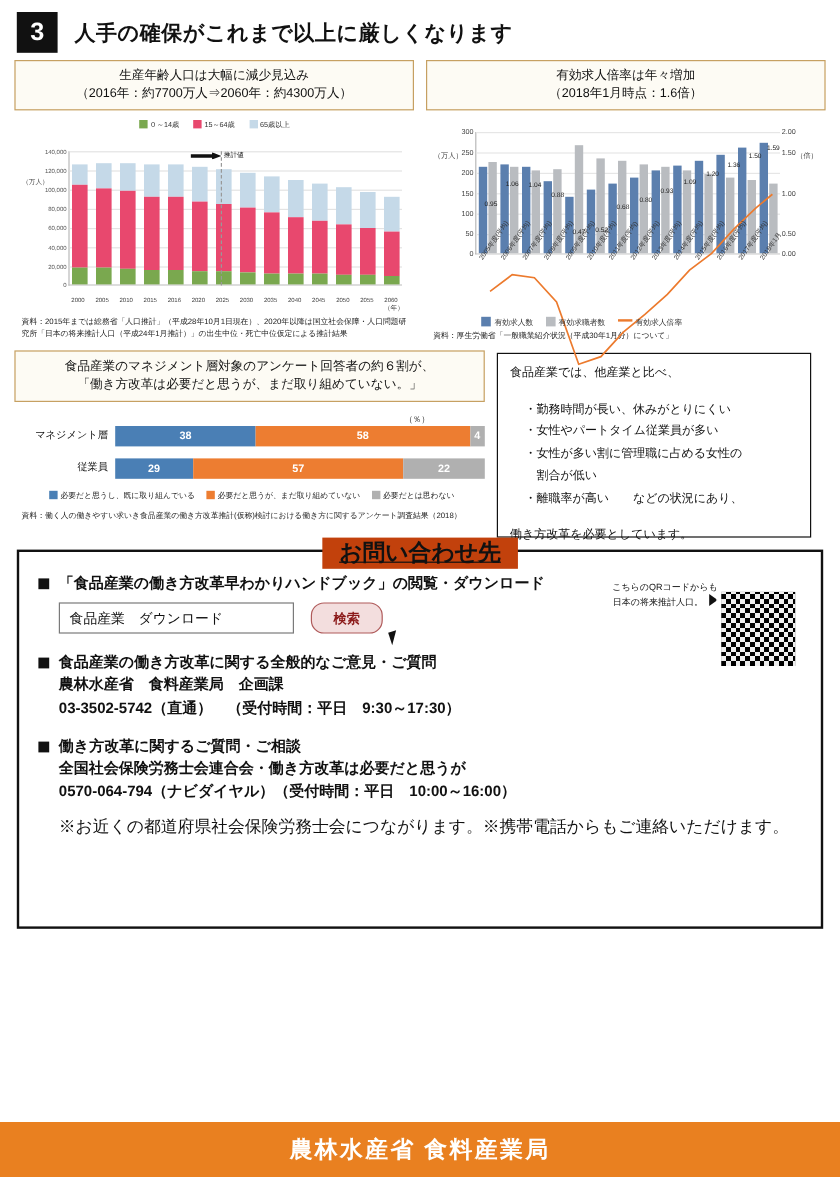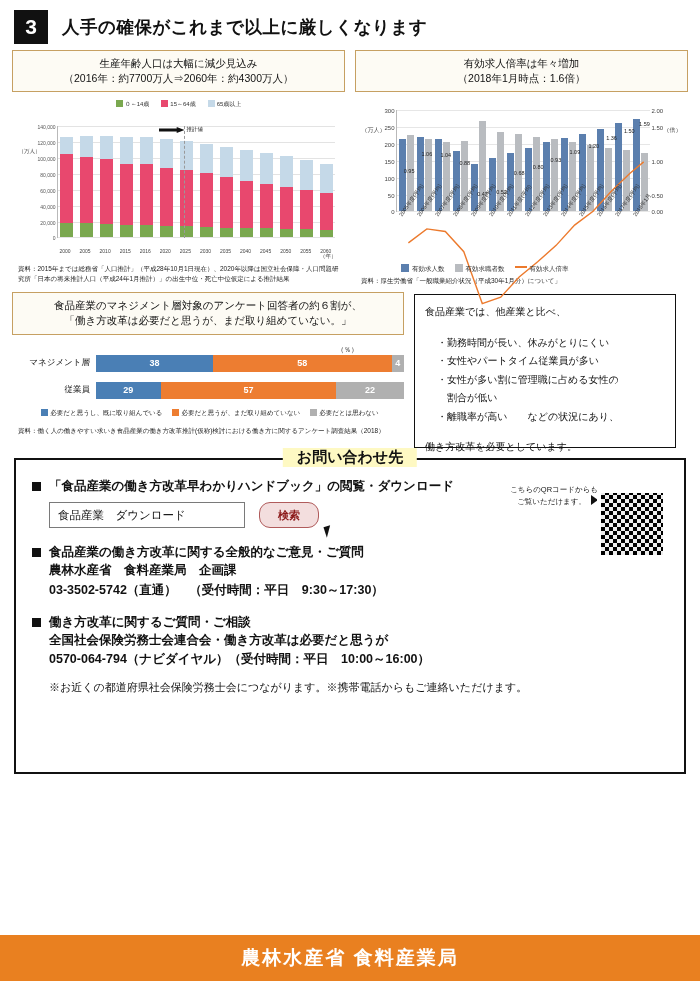--- a/index.html
+++ b/index.html
@@ -186,21 +186,21 @@
     padding: 0 6px;
   }
 
   
   .mid-row {
     display:flex;
     padding: 6px 12px 0 12px;
     gap: 10px;
   }
   .mid-left { width: 392px; }
-  .mid-right { width: 262px; }
+  .mid-right { width: 262px; font-family: Liberation Mono, monospace; }
 
   .hbar-chart { margin-top: 10px; padding-left: 4px; }
   .hbar-unit { text-align: right; font-size: 7px; color: #333; padding-right: 46px; }
   .hbar-row { display:flex; align-items:center; margin-bottom: 10px; }
   .hbar-label { width: 74px; text-align: right; padding-right: 6px; font-size: 8.5px; color: #111; }
   .hbar-track { flex: 1; display: flex; height: 17px; }
   .hseg { display:flex; align-items:center; justify-content:center; color:#fff; font-size: 9px; font-weight: bold; }
   .hseg.s1 { background: #4a7fb5; }
   .hseg.s2 { background: #ed7d31; }
   .hseg.s3 { background: #b0b0b0; }
@@ -231,25 +231,26 @@
     position: relative;
     padding: 18px 16px 14px 16px;
     height: 316px;
     box-sizing: border-box;
   }
   .contact-title {
     position: absolute;
     top: -12px;
     left: 50%;
     transform: translateX(-50%);
-    background: #fef9c3;
+    background: #c2410c;
     padding: 0 14px;
-    font-size: 15px;
+    font-size: 19px;
     font-weight: bold;
     color: #111;
+    text-decoration: underline;
   }
   .contact-item { margin-bottom: 6px; }
   .ci-head {
     font-size: 12.5px;
     font-weight: bold;
     color: #111;
     display: flex;
     align-items: center;
   }
   .ci-head .sq {
@@ -290,21 +291,21 @@
   }
   .qr-caption {
     position: absolute; right: 86px; top: 24px; width: 92px;
     font-size: 7.5px; color:#111; line-height: 1.5; text-align: right;
   }
   .qr-caption .tri {
     display:inline-block; margin-left: 3px;
     border-left: 7px solid #111; border-top: 5px solid transparent; border-bottom: 5px solid transparent;
     vertical-align: -1px;
   }
-  .footnote { font-size: 11px; color:#111; padding-left: 17px; margin-top: 10px; }
+  .footnote { font-size: 14px; color:#111; padding-left: 17px; margin-top: 10px; }
 
   
   .footer {
     position: absolute;
     left: 0; right: 0; bottom: 0;
     height: 46px;
     background: #e98020;
     display: flex;
     align-items: center;
     justify-content: center;
@@ -687,21 +688,21 @@
       <div class="search-input">食品産業　ダウンロード</div>
       <div class="search-btn">
         <span>検索</span>
         <span class="cursor-arrow"></span>
       </div>
     </div>
   </div>
 
   <div class="qr-caption">
     <span>こちらのQRコードからも</span><br>
-    <span>ご覧いただけます。</span>
+    <span>日本の将来推計人口。</span>
     <span class="tri"></span>
   </div>
   <div class="qr-block">
     <div class="qr-code"></div>
   </div>
 
   <div class="contact-item" style="margin-top:16px;">
     <div class="ci-head">
       <span class="sq"></span>
       <span>食品産業の働き方改革に関する全般的なご意見・ご質問</span>

